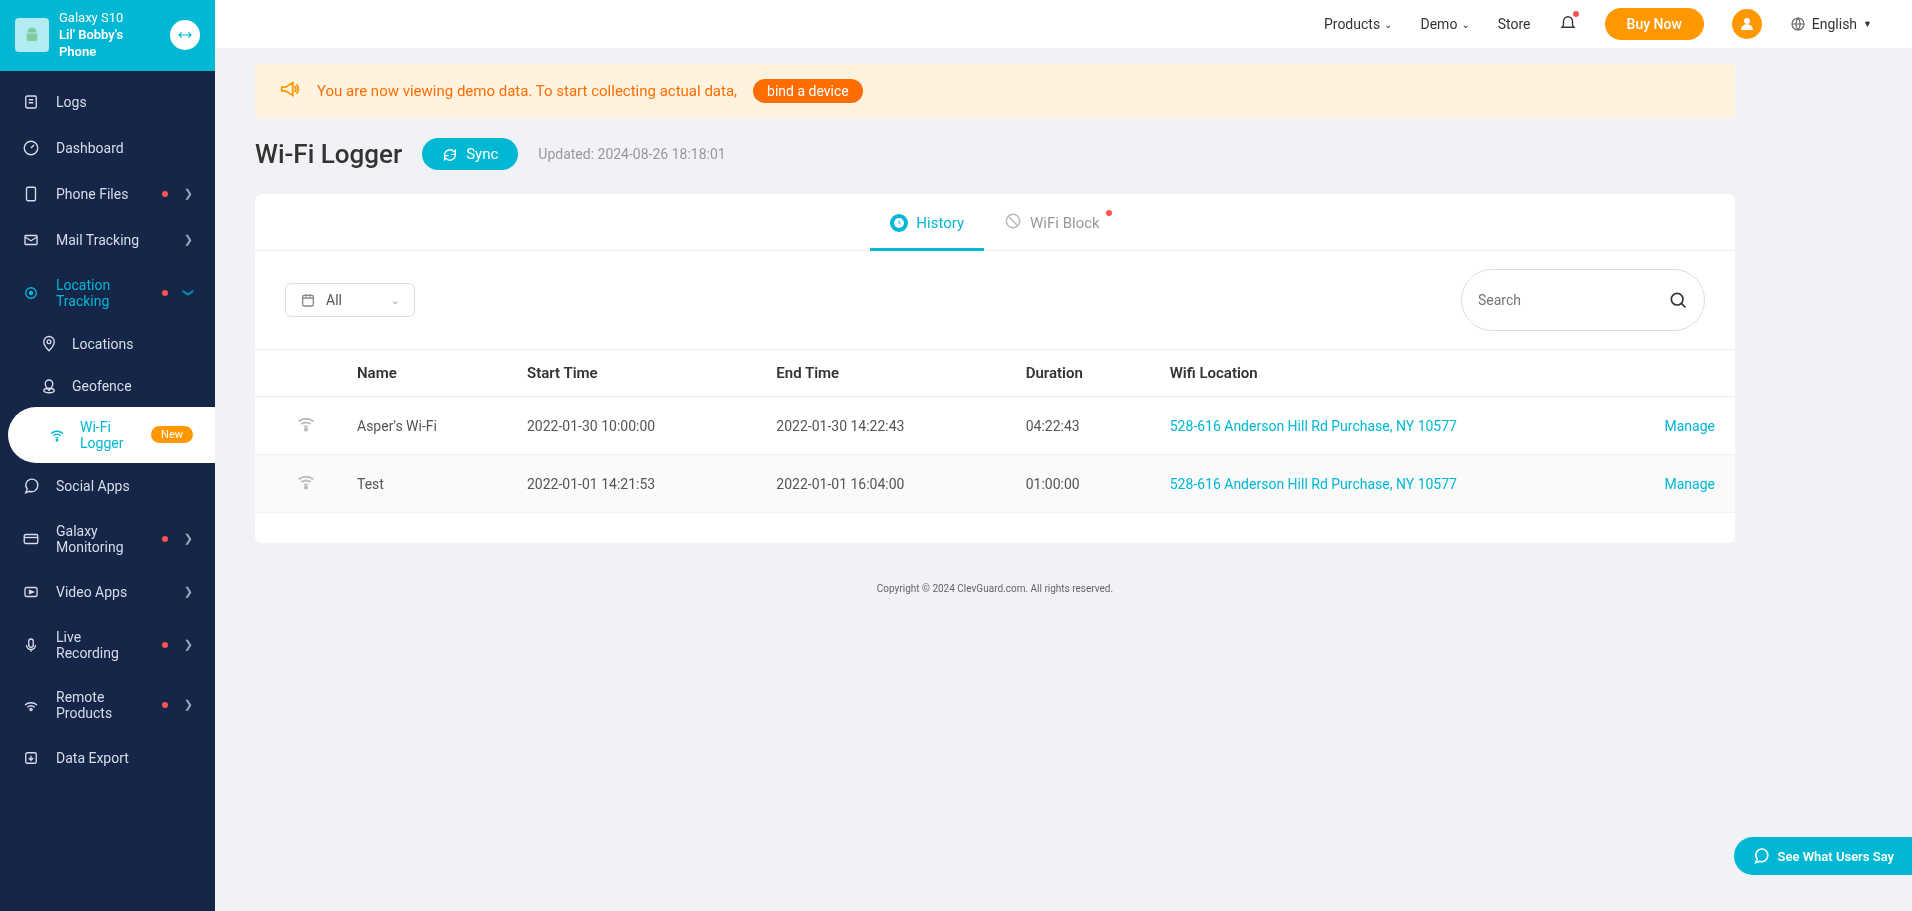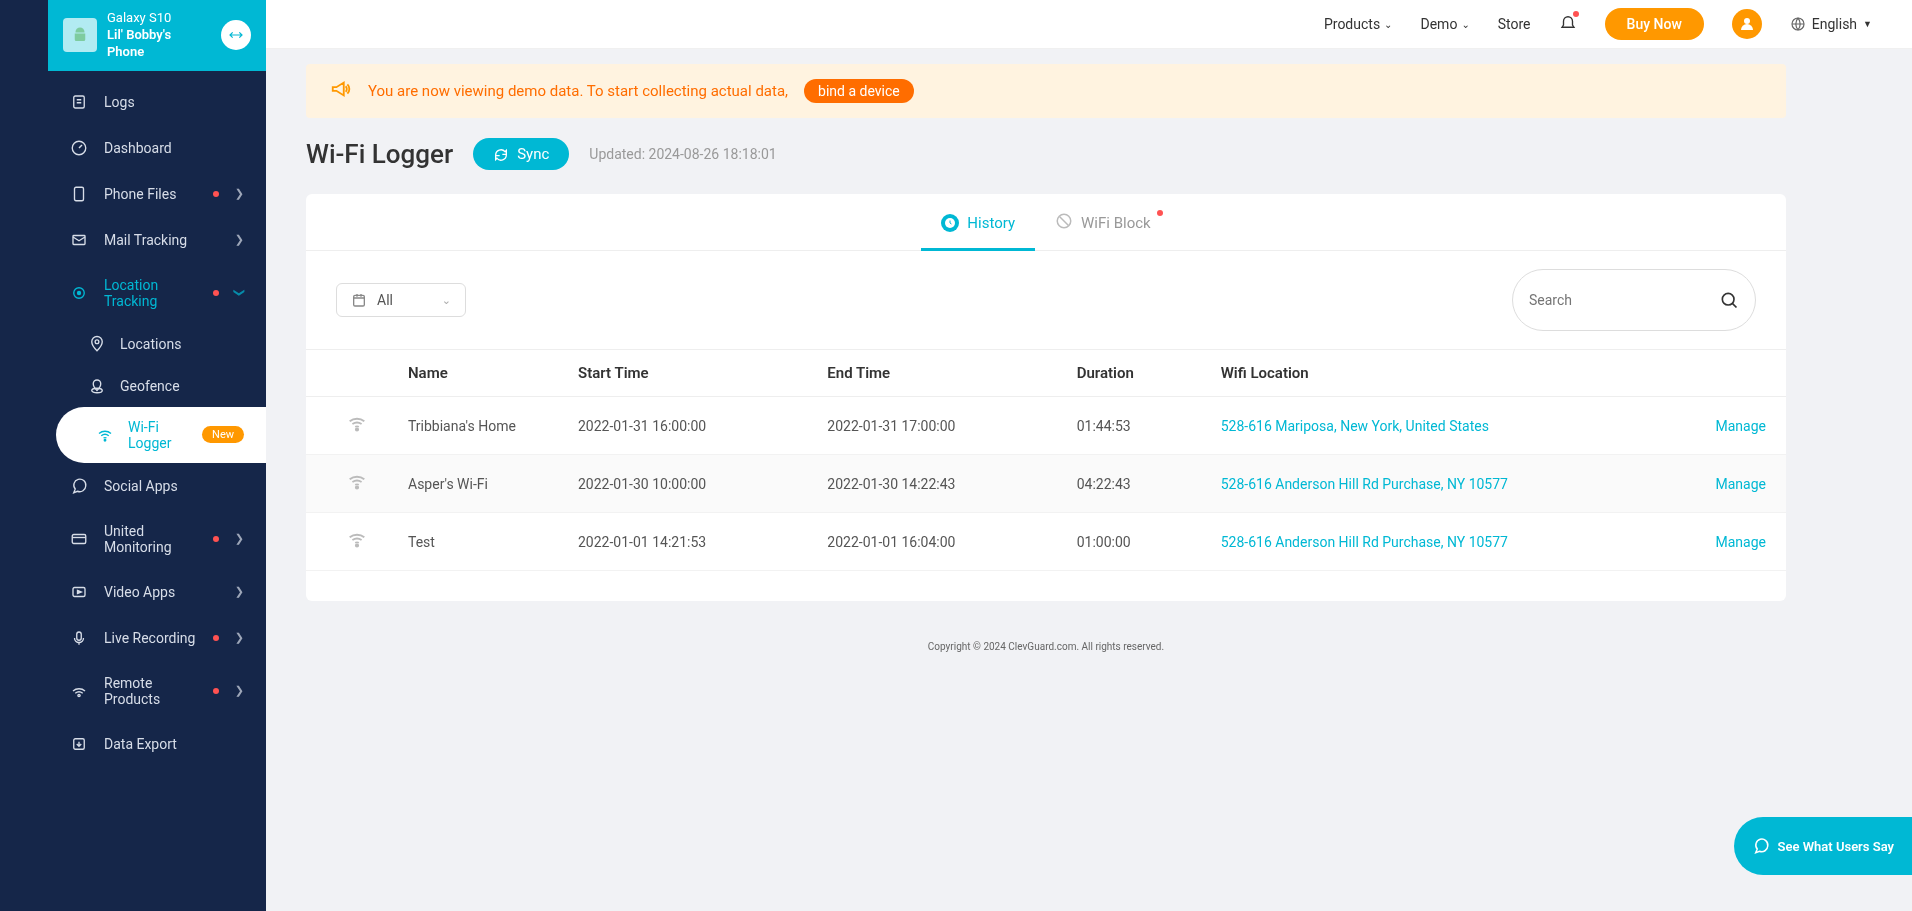--- a/index.html
+++ b/index.html
@@ -1,21 +1,21 @@
 <!DOCTYPE html>
 <html><head>
 <meta charset="utf-8">
 <style>
 * { margin: 0; padding: 0; box-sizing: border-box; font-family: -apple-system, BlinkMacSystemFont, "Segoe UI", Roboto, Arial, sans-serif; }
 html, body { width: 100%; height: 100%; overflow: hidden; background: #fff; }
 
 .app { display: flex; width: 1912px; height: 911px; position: relative; }
 
 
-.sidebar { width: 266px; background: #152649; color: #fff; display: flex; flex-direction: column; height: 100%; overflow-y: auto; padding-left: 48px; }
+.sidebar { width: 215px; background: #152649; color: #fff; display: flex; flex-direction: column; height: 100%; overflow-y: auto; }
 .sidebar::-webkit-scrollbar { width: 6px; }
 .sidebar::-webkit-scrollbar-thumb { background: rgba(255,255,255,0.2); border-radius: 3px; }
 
 .device-header { background: #00B8D4; padding: 10px 15px; display: flex; align-items: center; gap: 10px; }
 .device-icon-box { width: 34px; height: 34px; background: #B2EBF2; border-radius: 4px; display: flex; align-items: center; justify-content: center; }
 .device-icon-box svg { width: 18px; height: 18px; fill: #00838F; opacity: 0.5; }
 .device-info { flex: 1; display: flex; flex-direction: column; line-height: 1.3; }
 .device-model { font-size: 13px; color: #fff; }
 .device-name { font-size: 13px; font-weight: 600; color: #fff; }
 .swap-icon { width: 30px; height: 30px; border-radius: 50%; background: #fff; display: flex; align-items: center; justify-content: center; color: #00B8D4; font-weight: bold; }
@@ -80,21 +80,21 @@
 td { padding: 16px 20px; font-size: 14px; color: #555; border-bottom: 1px solid #f2f2f2; }
 tbody tr:nth-child(even) { background: #fafafa; }
 .wifi-icon-cell { width: 60px; text-align: center; color: #bbb; }
 .loc-link { color: #00B8D4; cursor: pointer; }
 .manage-link { color: #00B8D4; cursor: pointer; text-align: right; }
 th:first-child, td:first-child { padding-left: 40px; }
 th.name-col, td.name-col { width: 170px; }
 
 .footer { text-align: center; padding: 20px; font-size: 10px; color: #666; }
 
-.feedback-btn { position: fixed; bottom: 36px; right: 0; background: #00B8D4; color: #fff; border-radius: 999px 0 0 999px; padding: 20px 18px; font-size: 13px; font-weight: 600; cursor: pointer; display: flex; align-items: center; gap: 8px; }
+.feedback-btn { position: fixed; bottom: 36px; right: 0; background: #00B8D4; color: #fff; border-radius: 999px 0 0 999px; padding: 10px 18px; font-size: 13px; font-weight: 600; cursor: pointer; display: flex; align-items: center; gap: 8px; }
 
 svg.icon { width: 18px; height: 18px; stroke: currentColor; fill: none; stroke-width: 1.8; }
 </style>
 </head>
 <body>
 
 <div class="app">
 
   <aside class="sidebar">
     <div class="device-header">
@@ -200,21 +200,21 @@
           </span>
         <span class="label">Social Apps</span>
       </div>
       <div class="nav-item">
         <span class="nav-icon">
             <svg class="icon" viewBox="0 0 24 24">
               <rect x="3" y="6" width="18" height="12" rx="2"></rect>
               <path d="M3 10h18"></path>
             </svg>
           </span>
-        <span class="label">United Monitoring</span>
+        <span class="label">Galaxy Monitoring</span>
         <span class="dot"></span>
         <span class="chev">❯</span>
       </div>
       <div class="nav-item">
         <span class="nav-icon">
             <svg class="icon" viewBox="0 0 24 24">
               <rect x="4" y="6" width="16" height="12" rx="2"></rect>
               <path d="M10 10l5 2-5 2z" fill="currentColor"></path>
             </svg>
           </span>
@@ -359,32 +359,20 @@
                 <th style="width:60px"></th>
                 <th class="name-col">Name</th>
                 <th>Start Time</th>
                 <th>End Time</th>
                 <th>Duration</th>
                 <th>Wifi Location</th>
                 <th style="width:100px"></th>
               </tr>
             </thead>
             <tbody id="table-body">
-                <tr>
-                  <td class="wifi-icon-cell"><svg width="22" height="22" viewBox="0 0 24 24" stroke="#bbb" fill="none" stroke-width="2">
-                      <path d="M4 9a13 13 0 0116 0M7 12a9 9 0 0110 0M10 15a5 5 0 014 0"></path>
-                      <circle cx="12" cy="18" r="1.3" fill="#bbb"></circle>
-                    </svg></td>
-                  <td class="name-col">Tribbiana's Home</td>
-                  <td>2022-01-31 16:00:00</td>
-                  <td>2022-01-31 17:00:00</td>
-                  <td>01:44:53</td>
-                  <td class="loc-link">528-616 Mariposa, New York, United States</td>
-                  <td class="manage-link">Manage</td>
-                </tr>
                 <tr>
                   <td class="wifi-icon-cell"><svg width="22" height="22" viewBox="0 0 24 24" stroke="#bbb" fill="none" stroke-width="2">
                       <path d="M4 9a13 13 0 0116 0M7 12a9 9 0 0110 0M10 15a5 5 0 014 0"></path>
                       <circle cx="12" cy="18" r="1.3" fill="#bbb"></circle>
                     </svg></td>
                   <td class="name-col">Asper's Wi-Fi</td>
                   <td>2022-01-30 10:00:00</td>
                   <td>2022-01-30 14:22:43</td>
                   <td>04:22:43</td>
                   <td class="loc-link">528-616 Anderson Hill Rd Purchase, NY 10577</td>

